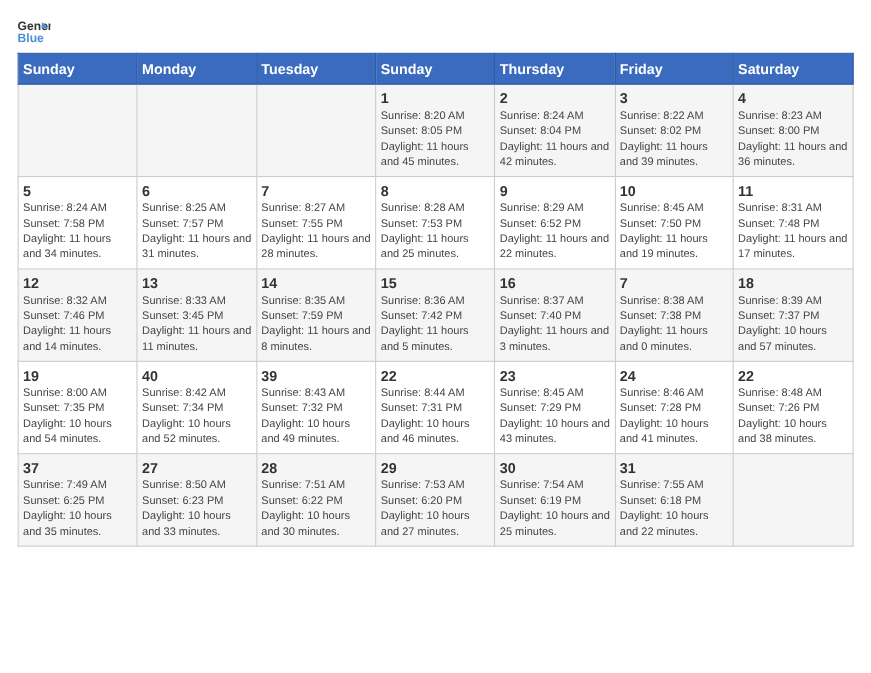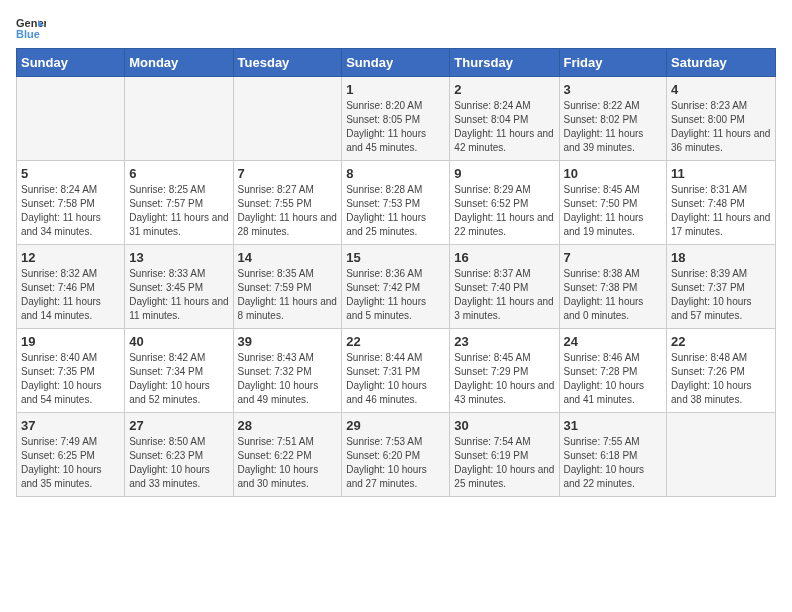--- a/index.html
+++ b/index.html
@@ -226,21 +226,21 @@
         <td>
           <span class="day-number">18</span>
           <div class="day-info">Sunrise: 8:39 AM
 Sunset: 7:37 PM
 Daylight: 10 hours and 57 minutes.</div>
         </td>
       </tr>
       <tr>
         <td>
           <span class="day-number">19</span>
-          <div class="day-info">Sunrise: 8:40 AM
+          <div class="day-info">Sunrise: 8:00 AM
 Sunset: 7:35 PM
 Daylight: 10 hours and 54 minutes.</div>
         </td>
         <td>
           <span class="day-number">40</span>
           <div class="day-info">Sunrise: 8:42 AM
 Sunset: 7:34 PM
 Daylight: 10 hours and 52 minutes.</div>
         </td>
         <td>

